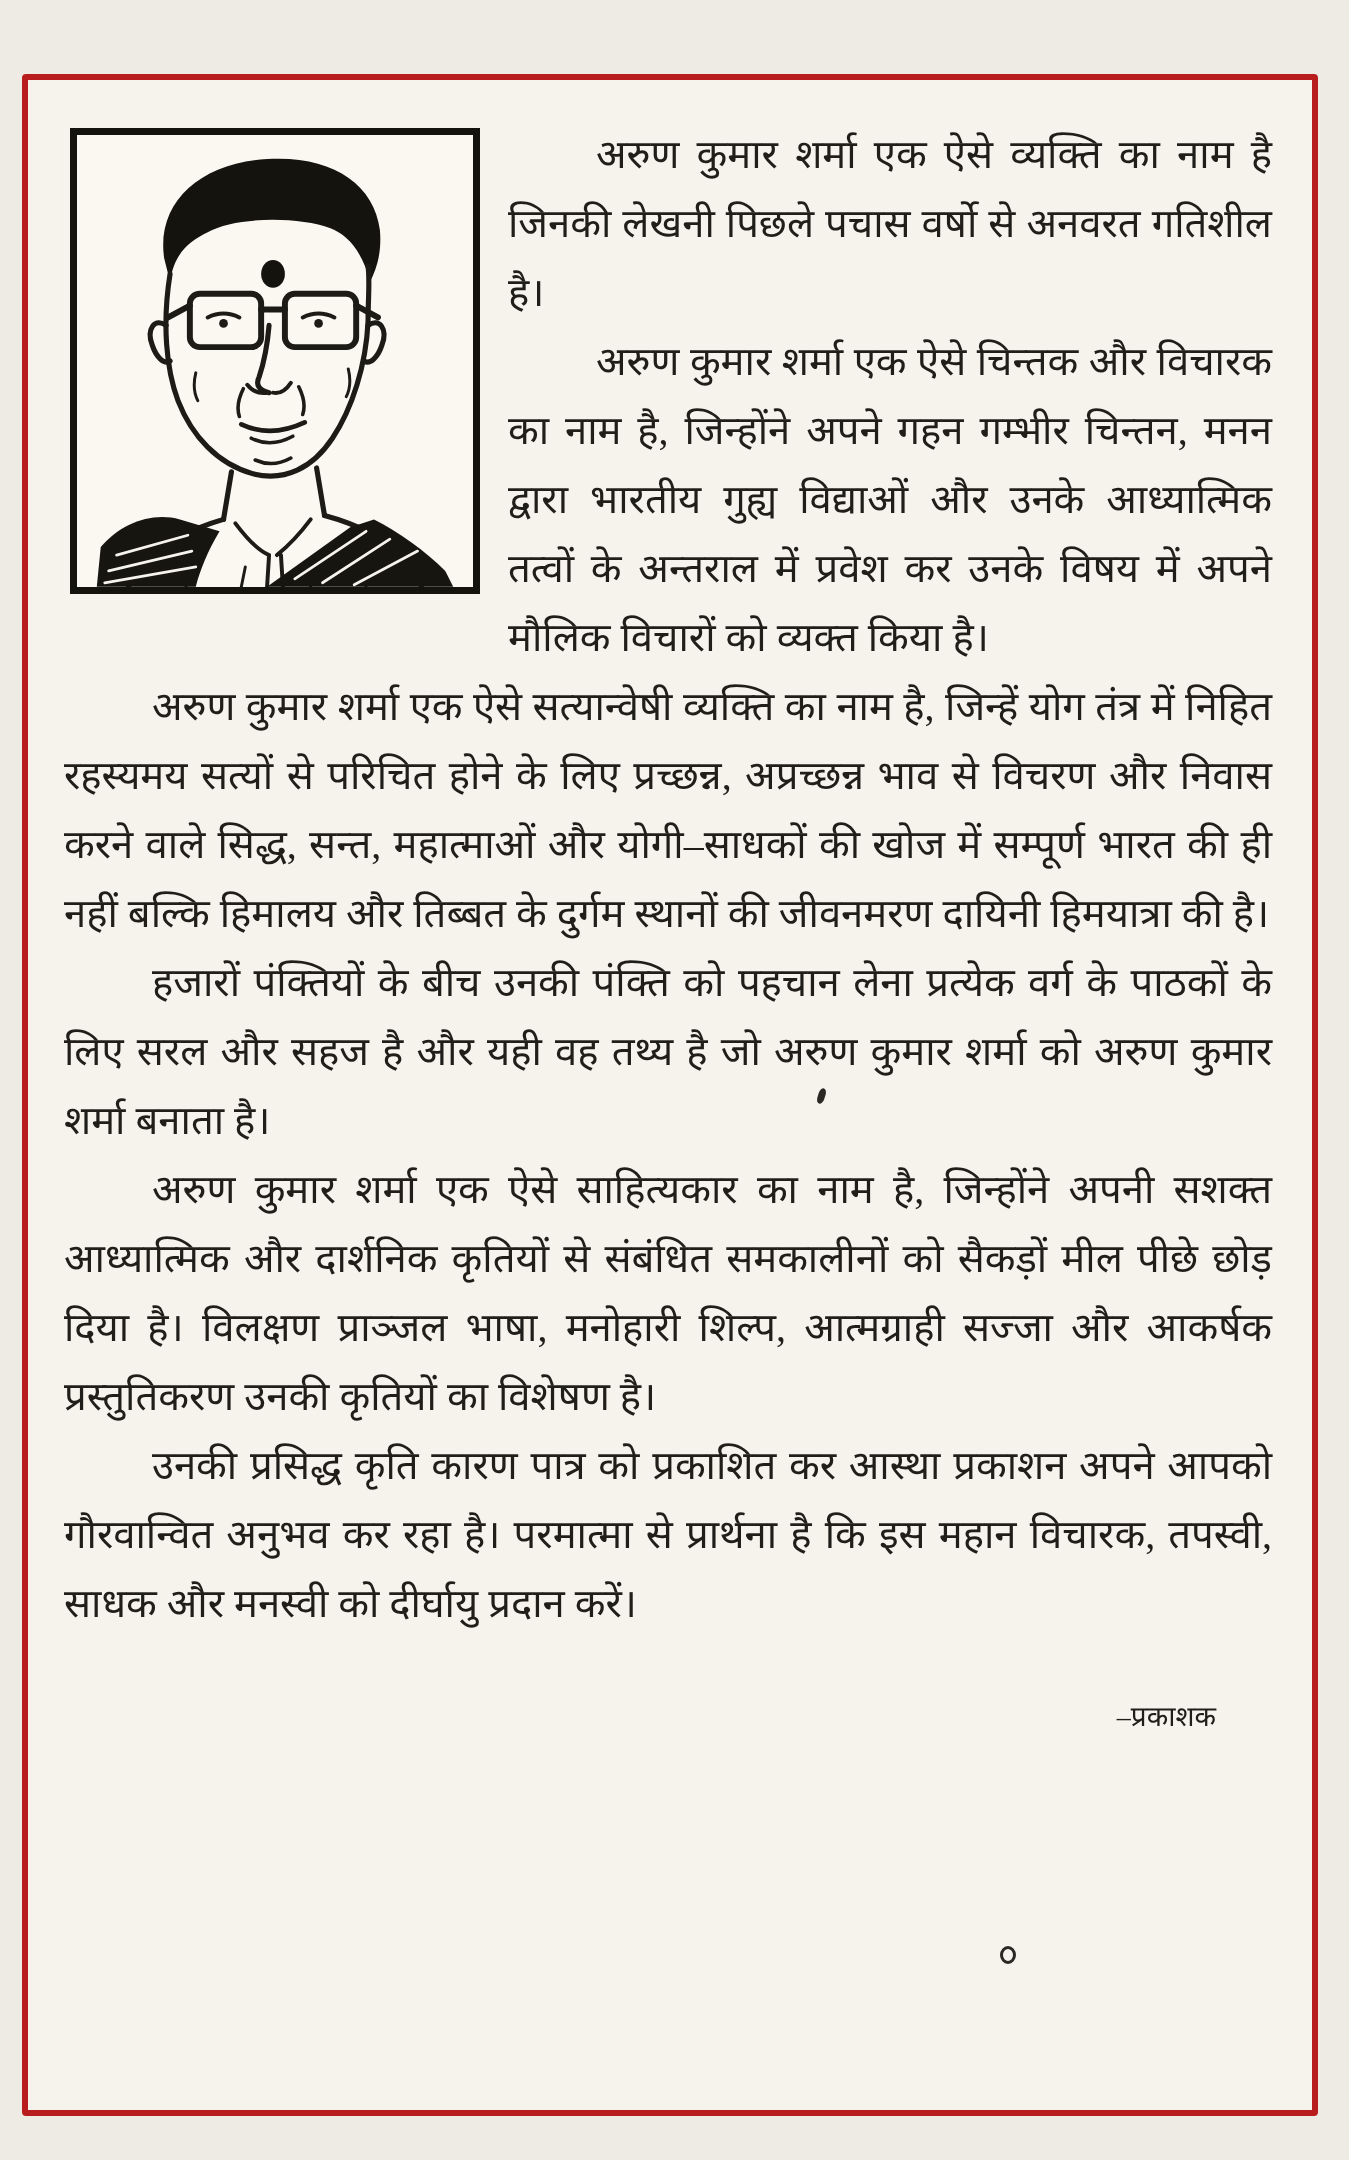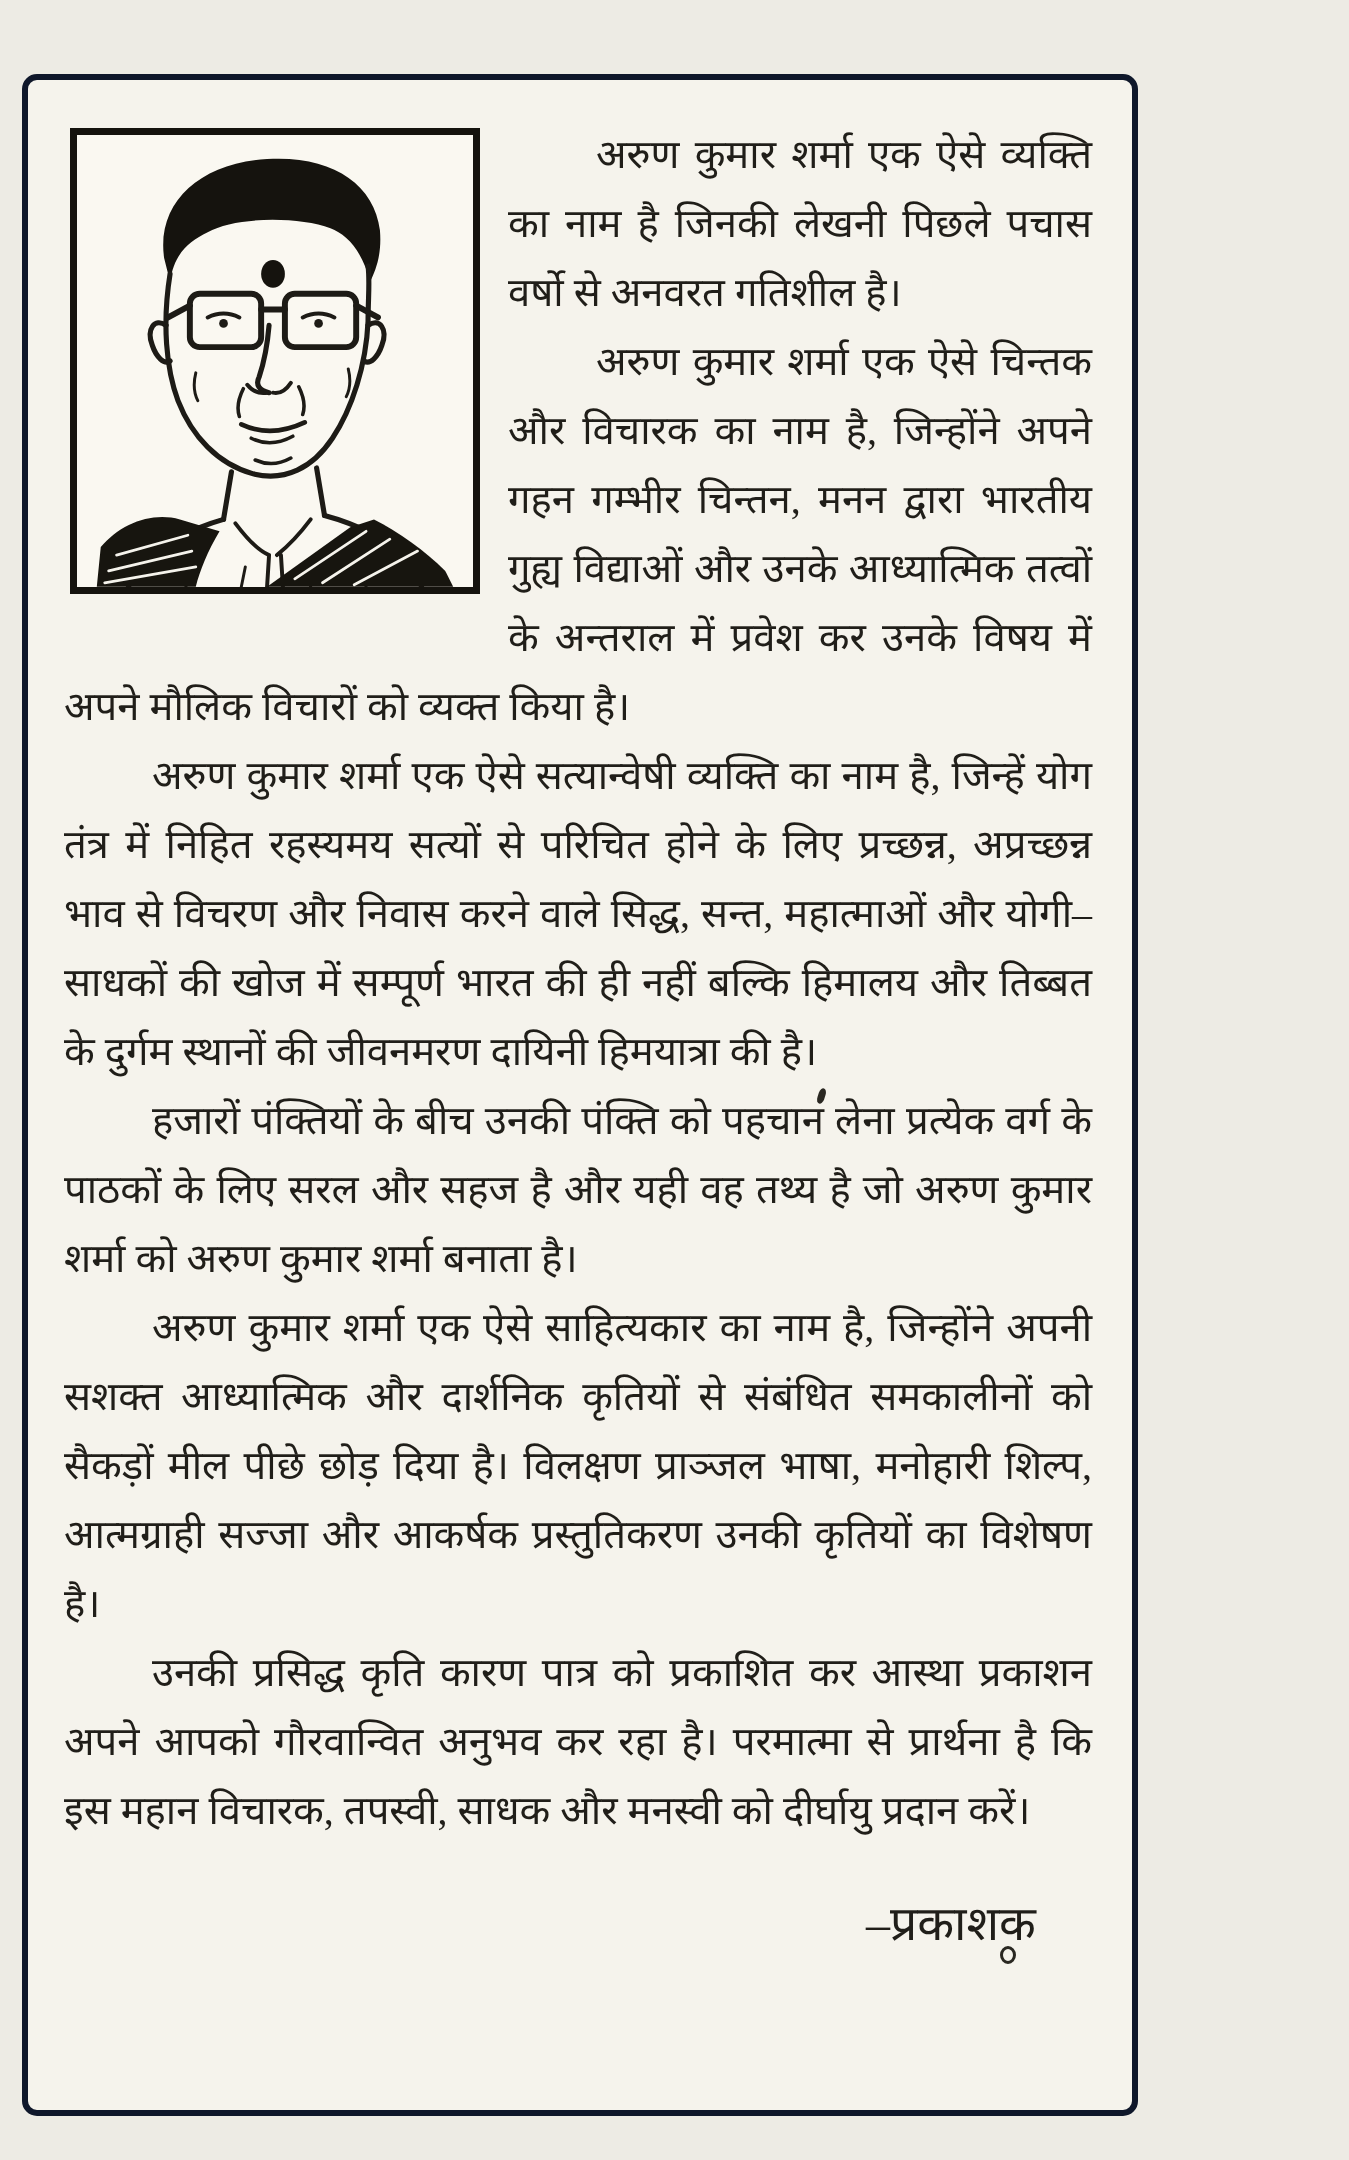--- a/index.html
+++ b/index.html
@@ -4,24 +4,24 @@
 <style>
   html,body{margin:0;padding:0;background:#e6e4de;}
   .page{
     position:relative;
     width:1349px;height:2160px;
     background:#edebe4;
     overflow:hidden;
   }
   .frame{
     position:absolute;left:22px;top:74px;
-    width:1116px;height:2042px;
+    width:1296px;height:2042px;
     box-sizing:border-box;
-    border:6px solid #0f172a;
-    border-radius:15px;
+    border:6px solid #b91c1c;
+    border-radius:4px;
     background:#f5f3ec;
     padding:40px 40px 24px 36px;
   }
   .content{
     font-family:"Liberation Serif","DejaVu Serif",serif;
     font-size:40px;
     line-height:69px;
     color:#201e19;
     text-align:justify;
   }
@@ -33,21 +33,21 @@
     border:7px solid #15130e;
     background:#faf8f1;
     margin:8px 28px 18px 6px;
   }
   .portrait svg{display:block;width:100%;height:100%;}
   .signature{
     text-indent:0;
     text-align:right;
     margin-top:44px !important;
     padding-right:56px;
-    font-size:48px;
+    font-size:28px;
   }
   .speck{position:absolute;background:#2a2822;border-radius:50%;}
   .speck.comma{width:7px;height:16px;border-radius:6px/10px;transform:rotate(18deg);}
   .speck.ring{width:10px;height:12px;background:transparent;border:3px solid #2a2822;}
 </style>
 </head>
 <body>
 
 <div class="page">
 

